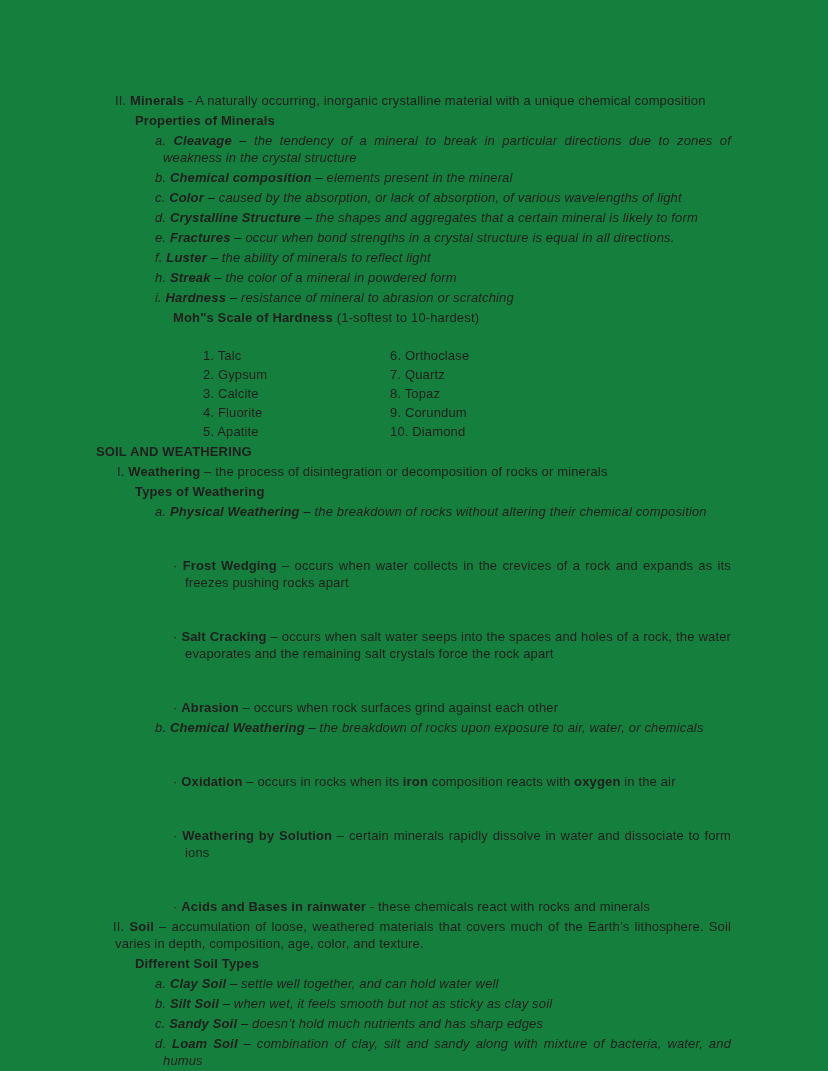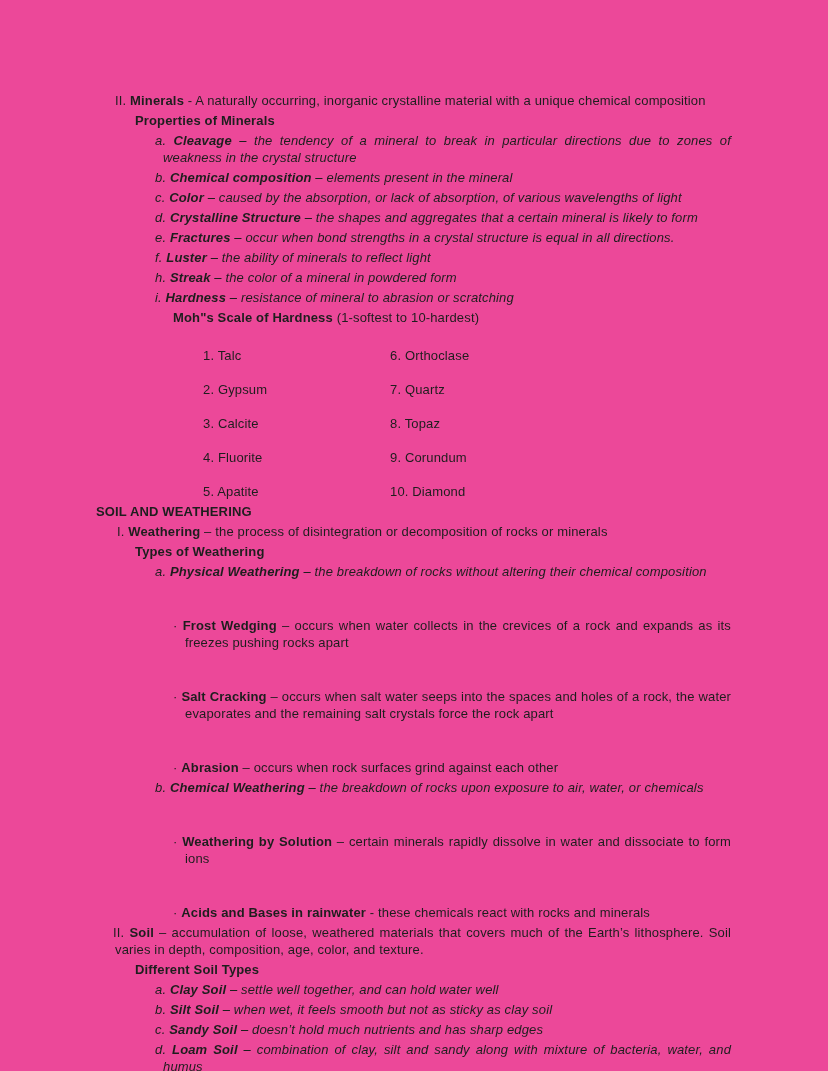--- a/index.html
+++ b/index.html
@@ -1,20 +1,20 @@
 <!DOCTYPE html>
 <html><head>
 <meta charset="utf-8">
 <style>
   * { margin: 0; padding: 0; box-sizing: border-box; }
   html, body { background: #ffffff; }
   .page {
     width: 828px;
     height: 1071px;
-    background: #ec4899;
+    background: #15803d;
     overflow: hidden;
     position: relative;
   }
   .content {
     padding: 92px 97px 0 96px;
     font-family: "Liberation Sans", sans-serif;
     font-size: 13px;
     line-height: 17px;
     letter-spacing: 0.15px;
     color: #1e1e1e;
@@ -25,21 +25,21 @@
   .ti19 { text-indent: 19px; }        
   .ml21 { margin-left: 21px; }        
   .ml39 { margin-left: 39px; }        
   .itemA { margin-left: 67px; text-indent: -8px; font-style: italic; }   
   .mohs-title { margin-left: 77px; }
   .mohs-grid {
     margin-left: 107px;
     margin-bottom: 3px;
     display: grid;
     grid-template-columns: 187px auto;
-    row-gap: 17px;
+    row-gap: 2px;
     text-align: left;
     margin-top: 21px;
   }
   .bullet { margin-left: 89px; text-indent: -12px; margin-top: 37px; } 
   .soil-def { margin-left: 19px; text-indent: -2px; }
 </style>
 </head>
 <body>
 
 <div class="page">
@@ -80,20 +80,21 @@
     <p class="para ml39 b">Types of Weathering</p>
 
     <p class="para itemA"><span>a. </span><span class="b">Physical Weathering</span><span> – the breakdown of rocks without altering their chemical composition</span></p>
 
     <p class="para bullet"><span>· </span><span class="b">Frost Wedging</span><span> – occurs when water collects in the crevices of a rock and expands as its freezes pushing rocks apart</span></p>
     <p class="para bullet"><span>· </span><span class="b">Salt Cracking</span><span> – occurs when salt water seeps into the spaces and holes of a rock, the water evaporates and the remaining salt crystals force the rock apart</span></p>
     <p class="para bullet"><span>· </span><span class="b">Abrasion</span><span> – occurs when rock surfaces grind against each other</span></p>
 
     <p class="para itemA"><span>b. </span><span class="b">Chemical Weathering</span><span> – the breakdown of rocks upon exposure to air, water, or chemicals</span></p>
 
+    <p class="para bullet"><span>· </span><span class="b">Oxidation</span><span> – occurs in rocks when its </span><span class="b">iron</span><span> composition reacts with </span><span class="b">oxygen</span><span> in the air</span></p>
 
     <p class="para bullet"><span>· </span><span class="b">Weathering by Solution</span><span> – certain minerals rapidly dissolve in water and dissociate to form ions</span></p>
 
     <p class="para bullet"><span>· </span><span class="b">Acids and Bases in rainwater</span><span> - these chemicals react with rocks and minerals</span></p>
 
     <p class="para soil-def"><span>II. </span><span class="b">Soil</span><span> – accumulation of loose, weathered materials that covers much of the Earth’s lithosphere. Soil varies in depth, composition, age, color, and texture.</span></p>
 
     <p class="para ml39 b">Different Soil Types</p>
 
     <p class="para itemA"><span>a. </span><span class="b">Clay Soil</span><span> – settle well together, and can hold water well</span></p>

